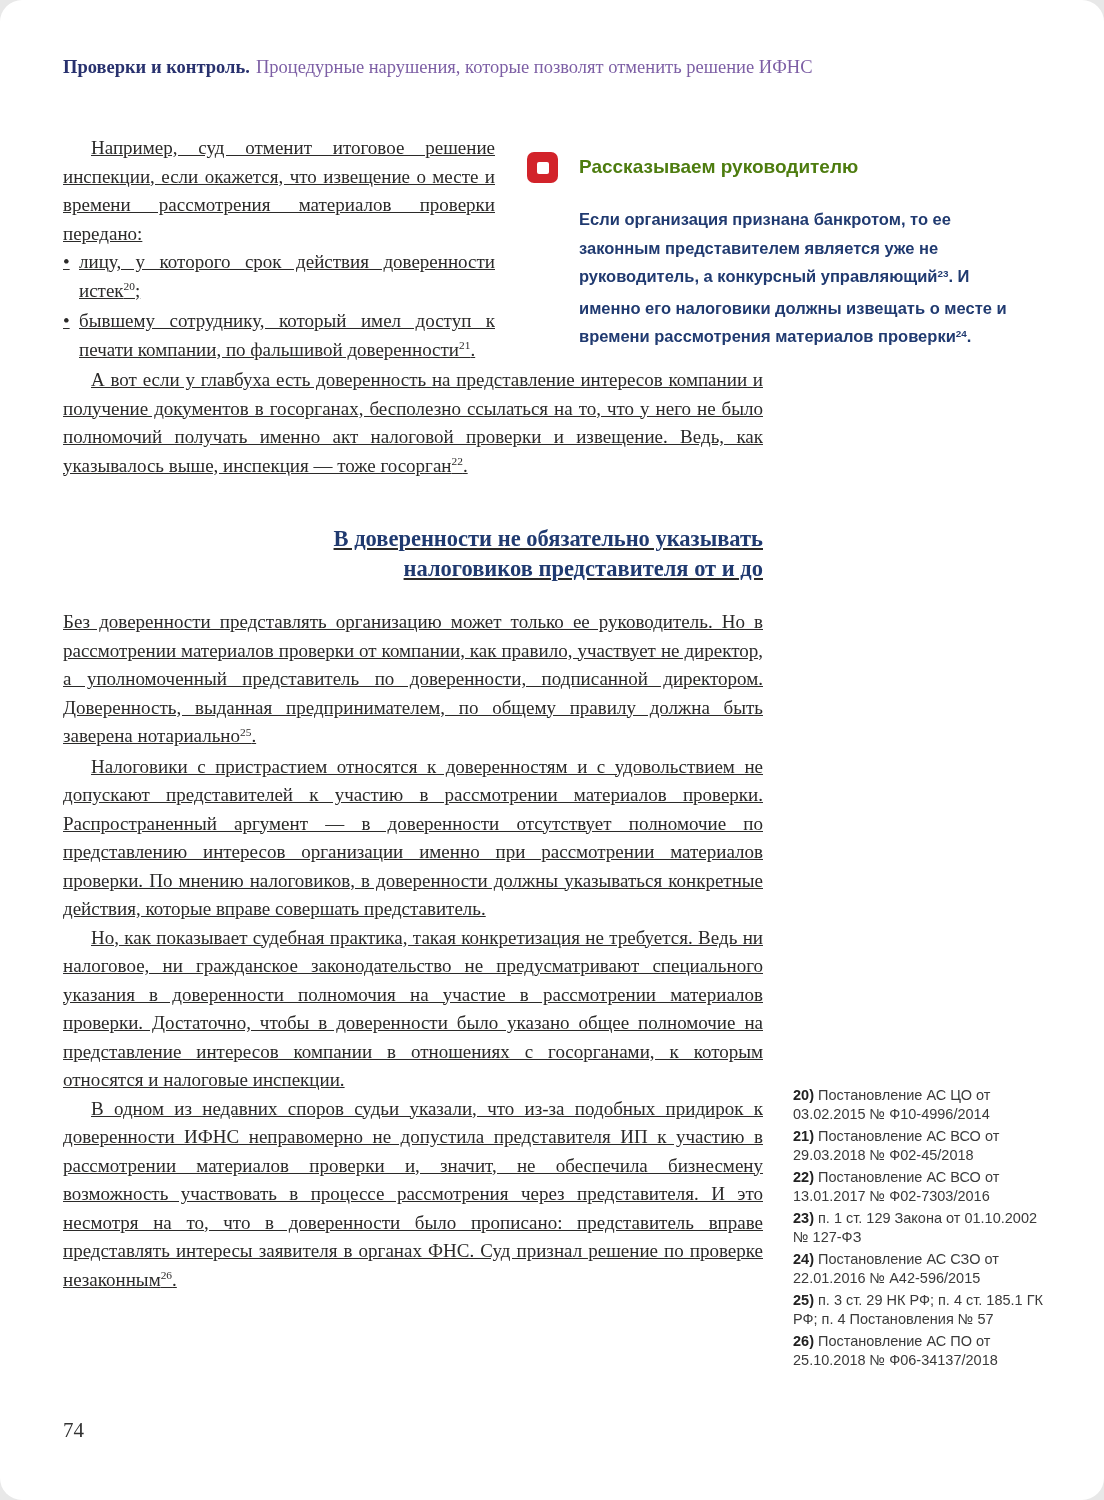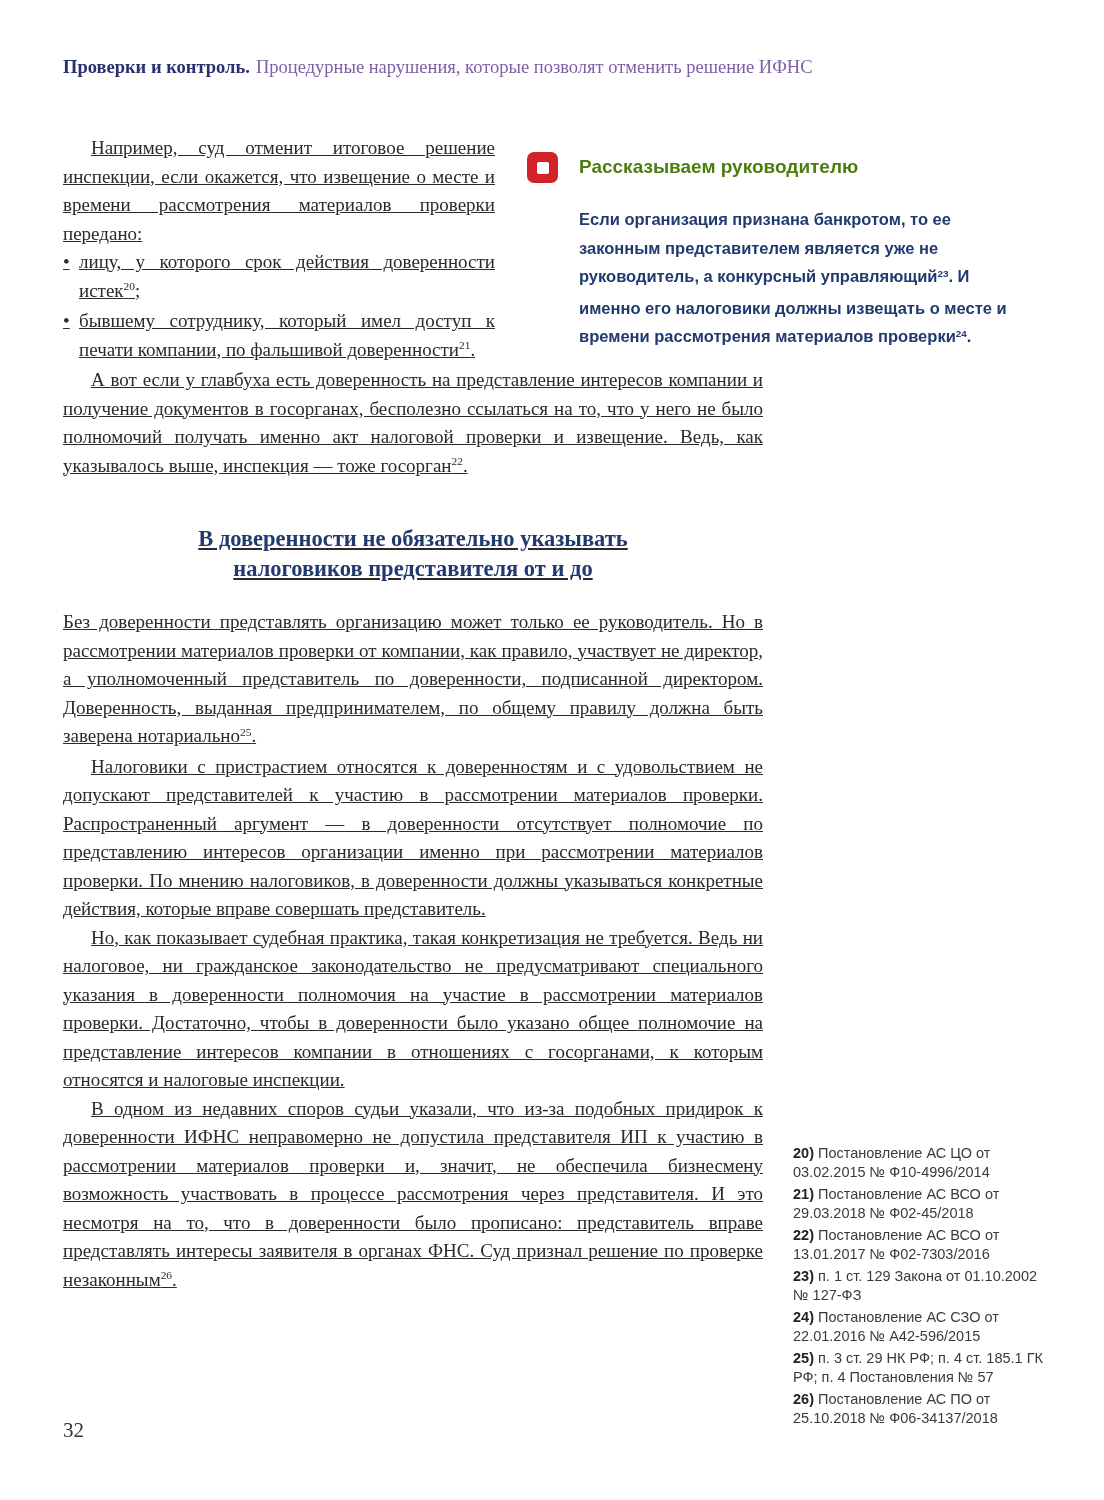--- a/index.html
+++ b/index.html
@@ -5,20 +5,21 @@
   html, body { margin: 0; padding: 0; background: #e8e8e8; }
   .page {
     position: relative;
     width: 1104px;
     height: 1500px;
     margin: 0 auto;
     background: #ffffff;
     font-family: "Liberation Serif", "DejaVu Serif", serif;
     color: #2b2a29;
     overflow: hidden;
+    border-radius: 22px;
   }
   sup {
     font-size: 0.6em;
     vertical-align: baseline;
     position: relative;
     top: -0.55em;
   }
 
   
   .header {
@@ -76,21 +77,21 @@
   .after-intro { margin-top: 0; }
 
   
   .section-heading {
     margin-top: 42px;
     margin-bottom: 24px;
     font-weight: bold;
     color: #203a70;
     font-size: 22.5px;
     line-height: 30px;
-    text-align: center;
+    text-align: right;
   }
 
   .body-paragraphs p { margin: 0; }
 
   
   .note-box {
     position: absolute;
     left: 527px;
     top: 152px;
     width: 490px;
@@ -135,21 +136,21 @@
     color: #203a70;
     font-size: 16.5px;
     line-height: 28.5px;
     text-align: left;
   }
 
   
   .footnotes {
     position: absolute;
     left: 793px;
-    top: 1144px;
+    top: 1086px;
     width: 250px;
     font-family: "Liberation Sans", "DejaVu Sans", sans-serif;
     font-size: 14.5px;
     line-height: 18.5px;
     color: #3a3a3a;
     text-align: left;
   }
   .footnote { margin-bottom: 4px; }
   .fn-num {
     font-weight: bold;
@@ -231,15 +232,15 @@
       <span class="fn-num">24)</span><span class="fn-text">Постановление АС СЗО от 22.01.2016 № А42-596/2015</span>
     </div>
     <div class="footnote">
       <span class="fn-num">25)</span><span class="fn-text">п. 3 ст. 29 НК РФ; п. 4 ст. 185.1 ГК РФ; п. 4 Постановления № 57</span>
     </div>
     <div class="footnote">
       <span class="fn-num">26)</span><span class="fn-text">Постановление АС ПО от 25.10.2018 № Ф06-34137/2018</span>
     </div>
   </div>
 
-  <div class="page-number">32</div>
+  <div class="page-number">74</div>
 
 </div>
 
 </body></html>

